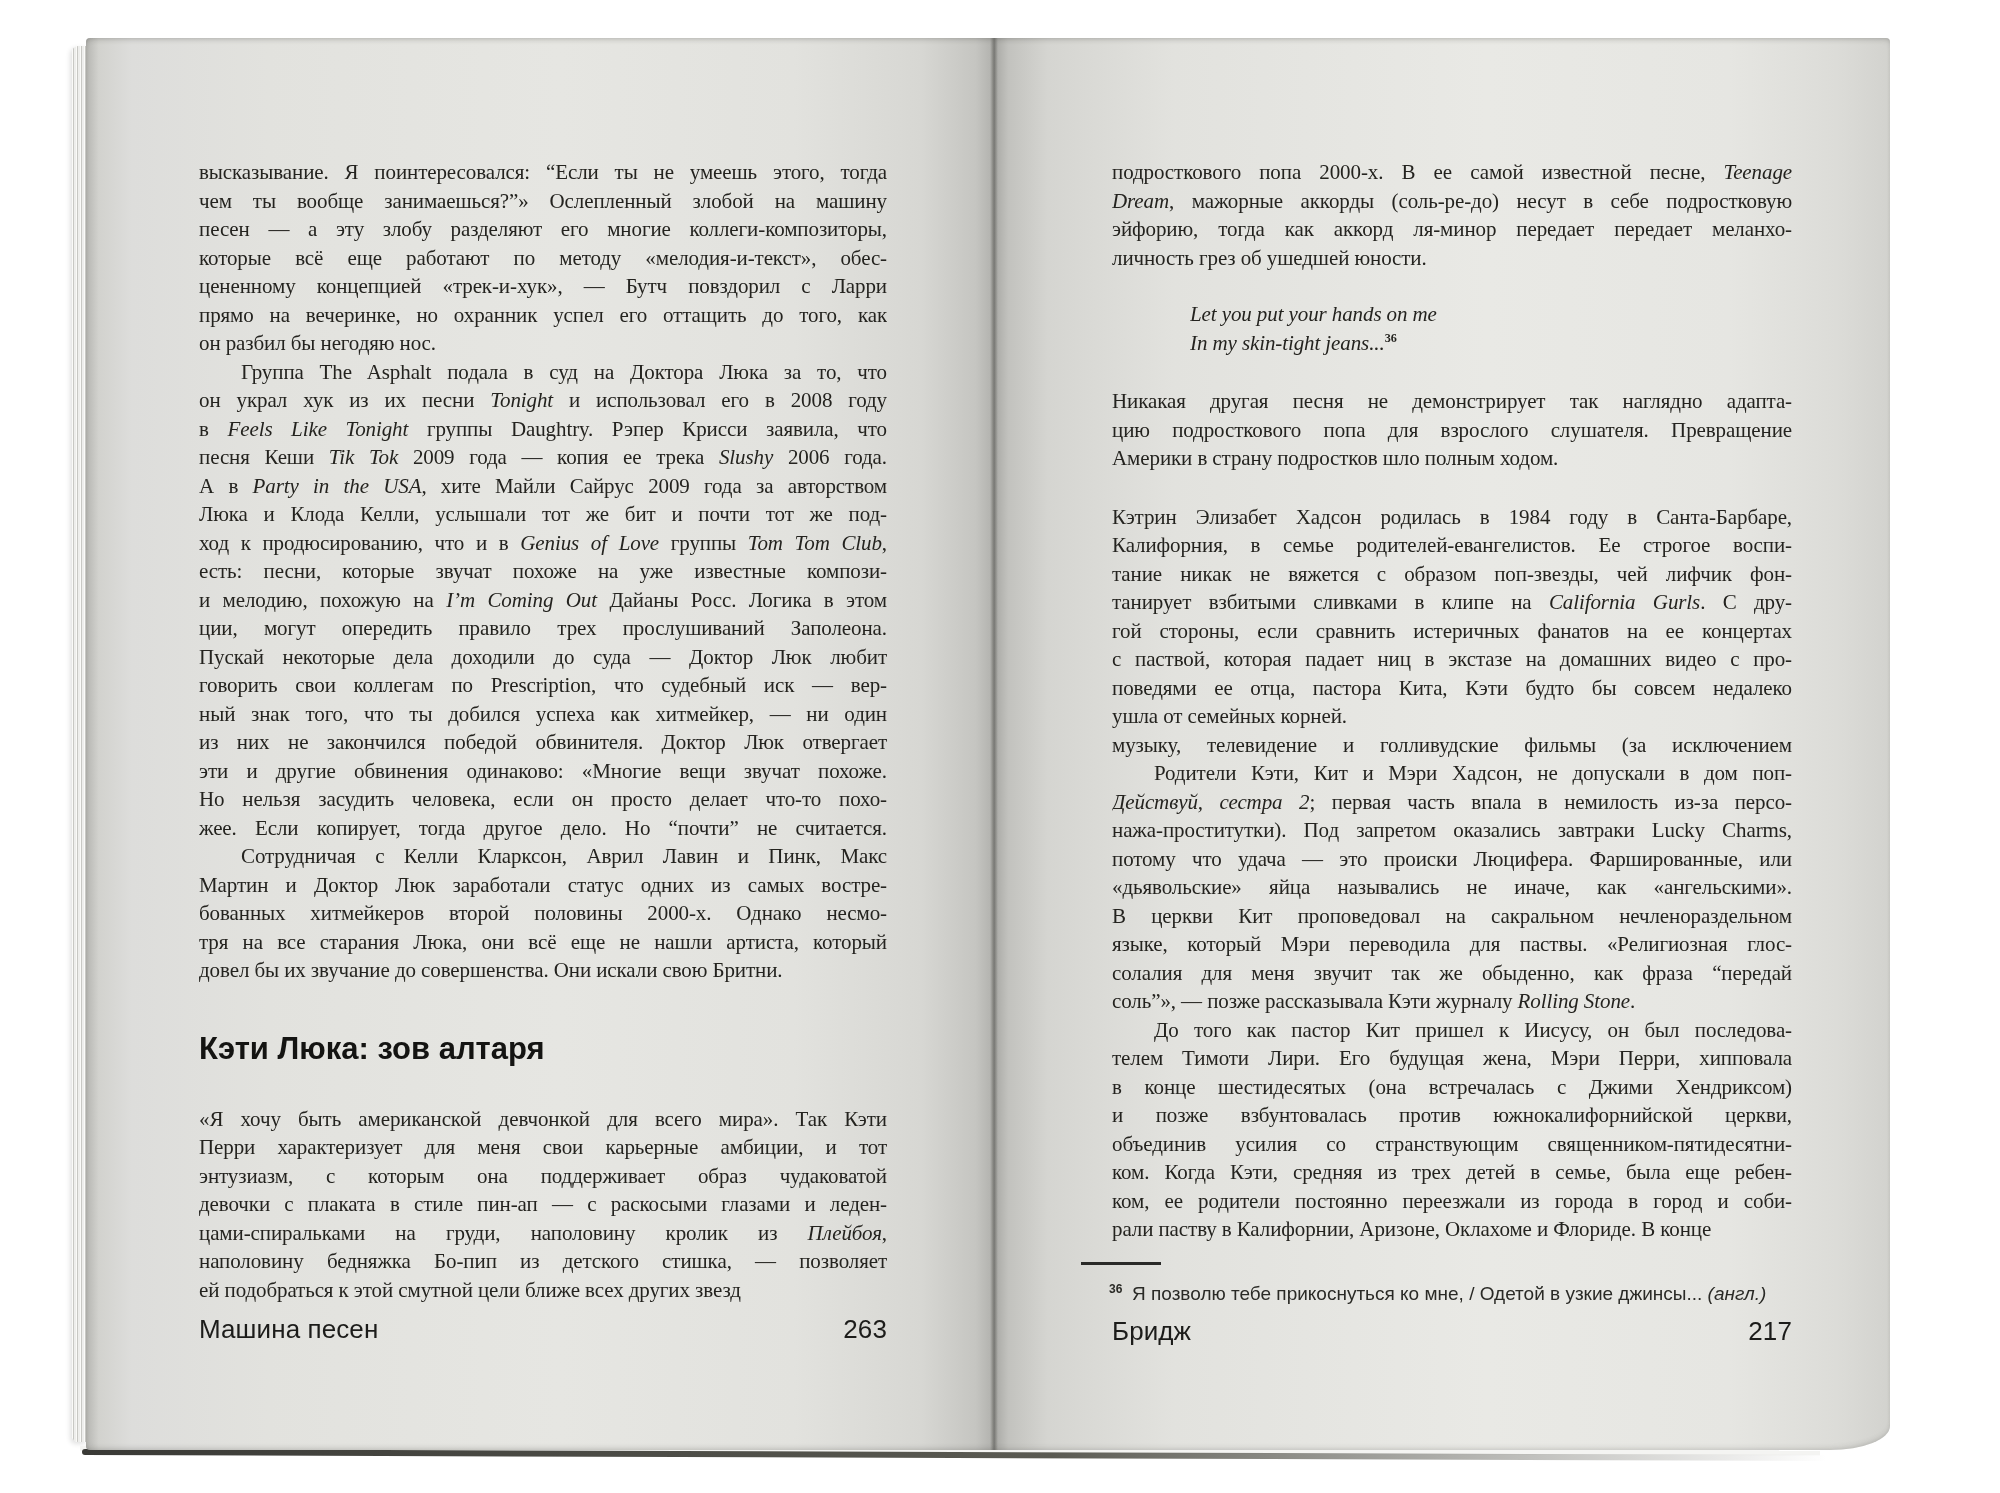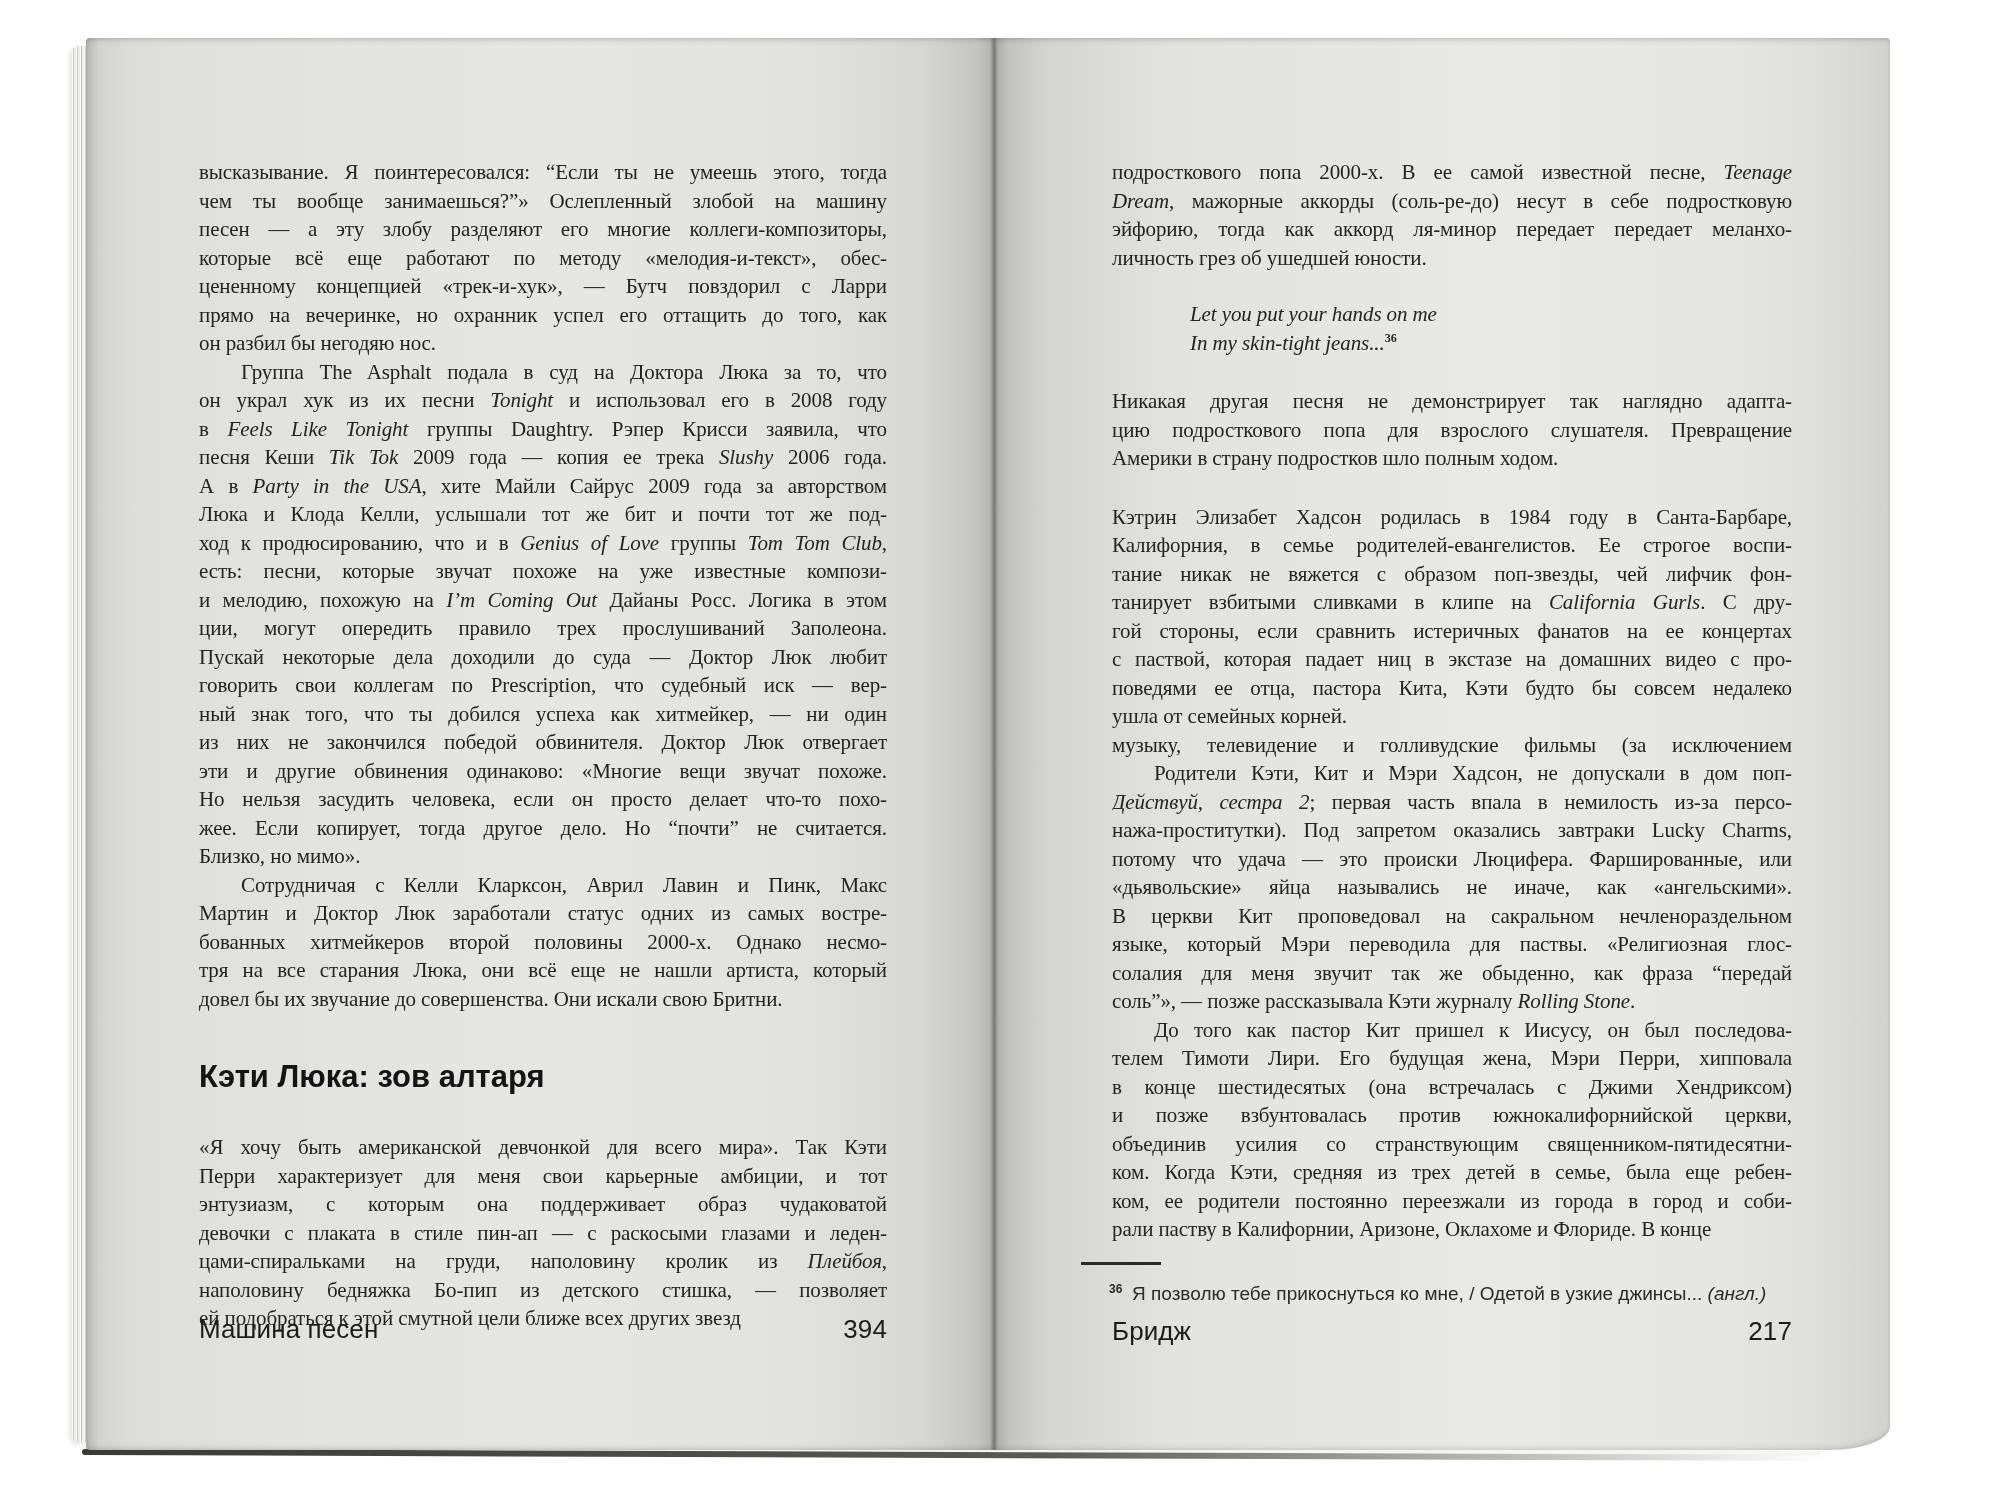--- a/index.html
+++ b/index.html
@@ -115,21 +115,20 @@
           <div class="line j">есть: песни, которые звучат похоже на уже известные компози-</div>
           <div class="line j">и мелодию, похожую на <i>I’m Coming Out</i> Дайаны Росс. Логика в этом</div>
           <div class="line j">ции, могут опередить правило трех прослушиваний Заполеона.</div>
           <div class="line j">Пускай некоторые дела доходили до суда — Доктор Люк любит</div>
           <div class="line j">говорить свои коллегам по Prescription, что судебный иск — вер-</div>
           <div class="line j">ный знак того, что ты добился успеха как хитмейкер, — ни один</div>
           <div class="line j">из них не закончился победой обвинителя. Доктор Люк отвергает</div>
           <div class="line j">эти и другие обвинения одинаково: «Многие вещи звучат похоже.</div>
           <div class="line j">Но нельзя засудить человека, если он просто делает что-то похо-</div>
           <div class="line j">жее. Если копирует, тогда другое дело. Но “почти” не считается.</div>
-          <div class="line">Близко, но мимо».</div>
         </div>
         <div class="para">
           <div class="line j ind">Сотрудничая с Келли Кларксон, Аврил Лавин и Пинк, Макс</div>
           <div class="line j">Мартин и Доктор Люк заработали статус одних из самых востре-</div>
           <div class="line j">бованных хитмейкеров второй половины 2000-х. Однако несмо-</div>
           <div class="line j">тря на все старания Люка, они всё еще не нашли артиста, который</div>
           <div class="line">довел бы их звучание до совершенства. Они искали свою Бритни.</div>
         </div>
         <div class="heading">Кэти Люка: зов алтаря</div>
         <div class="para">
@@ -137,21 +136,21 @@
           <div class="line j">Перри характеризует для меня свои карьерные амбиции, и тот</div>
           <div class="line j">энтузиазм, с которым она поддерживает образ чудаковатой</div>
           <div class="line j">девочки с плаката в стиле пин-ап — с раскосыми глазами и леден-</div>
           <div class="line j">цами-спиральками на груди, наполовину кролик из <i>Плейбоя</i>,</div>
           <div class="line j">наполовину бедняжка Бо-пип из детского стишка, — позволяет</div>
           <div class="line">ей подобраться к этой смутной цели ближе всех других звезд</div>
         </div>
       </div>
     <div class="footer">
       <span>Машина песен</span>
-      <span>394</span>
+      <span>263</span>
     </div>
   </div>
 
   <div class="page right">
     <div class="text-col">
         <div class="para">
           <div class="line j">подросткового попа 2000-х. В ее самой известной песне, <i>Teenage</i></div>
           <div class="line j"><i>Dream</i>, мажорные аккорды (соль-ре-до) несут в себе подростковую</div>
           <div class="line j">эйфорию, тогда как аккорд ля-минор передает передает меланхо-</div>
           <div class="line">личность грез об ушедшей юности.</div>

